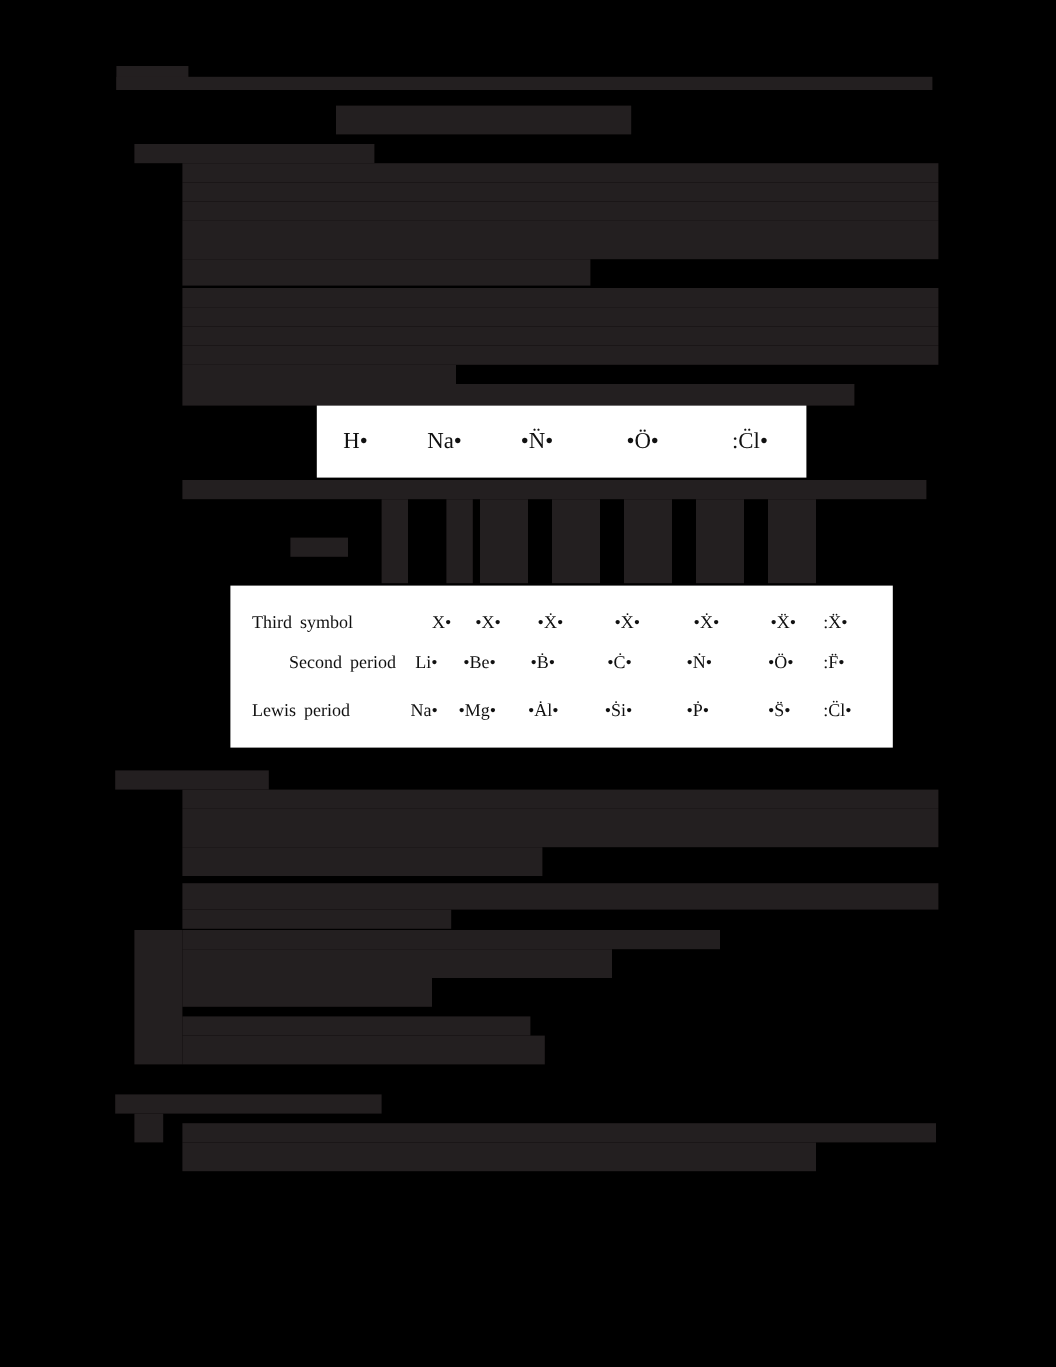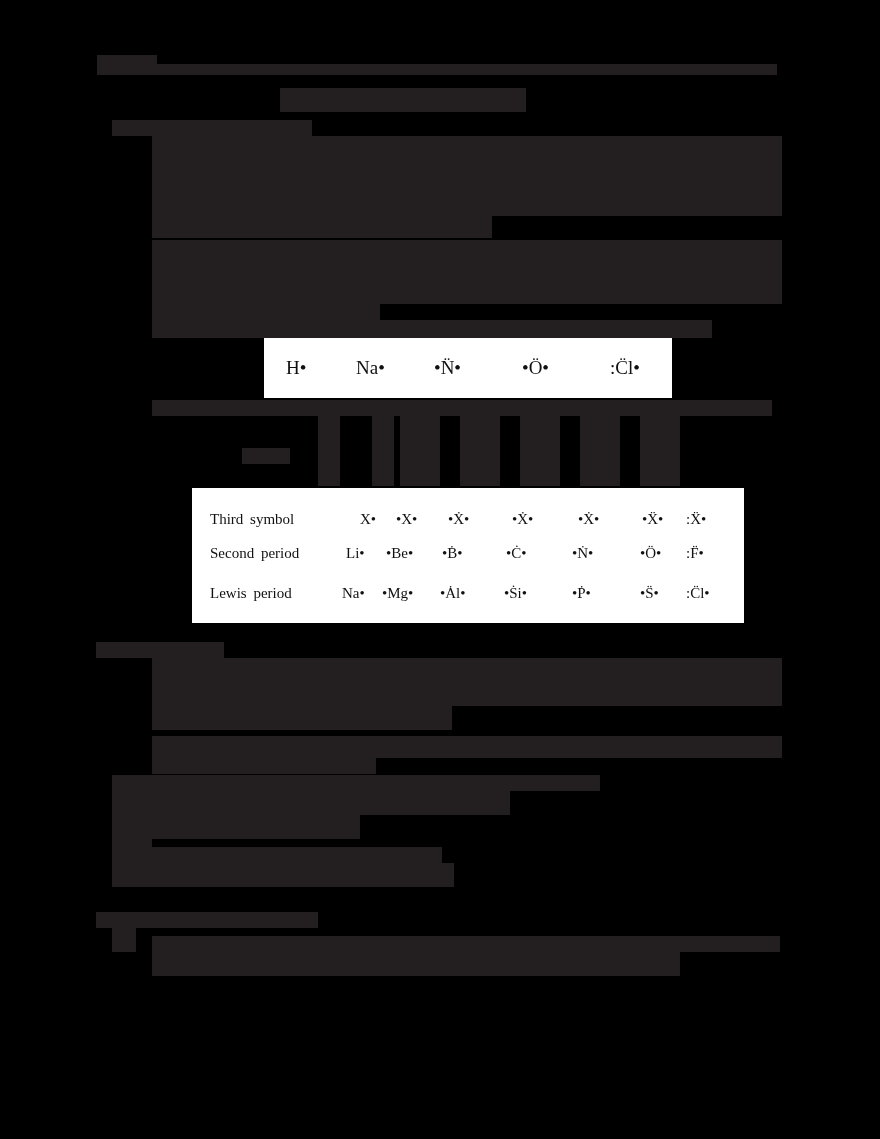--- a/index.html
+++ b/index.html
@@ -60,21 +60,21 @@
   <div class="row" style="top:12px;">
     <span class="lbl">Third symbol</span>
     <span class="cell" style="left:150px;">X•</span>
     <span class="cell" style="left:186px;">•X•</span>
     <span class="cell" style="left:238px;">•Ẋ•</span>
     <span class="cell" style="left:302px;">•Ẋ•</span>
     <span class="cell" style="left:368px;">•Ẋ•</span>
     <span class="cell" style="left:432px;">•Ẍ•</span>
     <span class="cell" style="left:476px;">:Ẍ•</span>
   </div>
-  <div class="row" style="top:46px;">
+  <div class="row" style="top:46px;text-align:right;">
     <span class="lbl">Second period</span>
     <span class="cell" style="left:136px;">Li•</span>
     <span class="cell" style="left:176px;">•Be•</span>
     <span class="cell" style="left:232px;">•Ḃ•</span>
     <span class="cell" style="left:296px;">•Ċ•</span>
     <span class="cell" style="left:362px;">•Ṅ•</span>
     <span class="cell" style="left:430px;">•Ö•</span>
     <span class="cell" style="left:476px;">:F̈•</span>
   </div>
   <div class="row" style="top:86px;">

